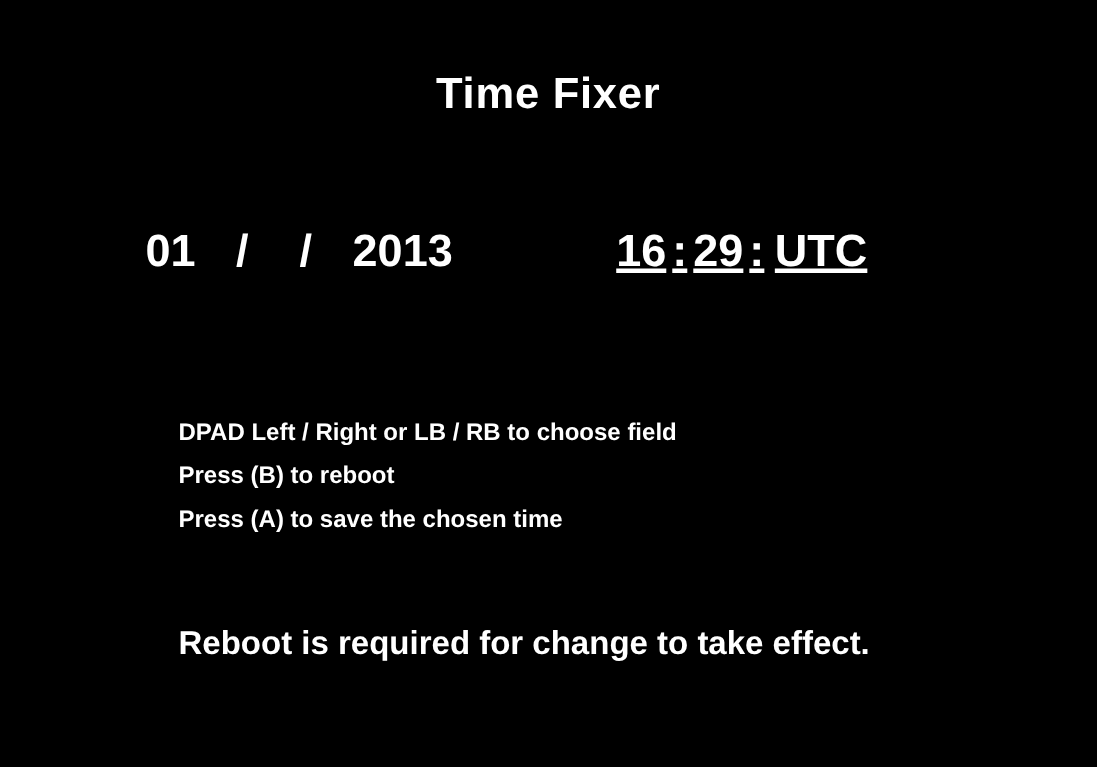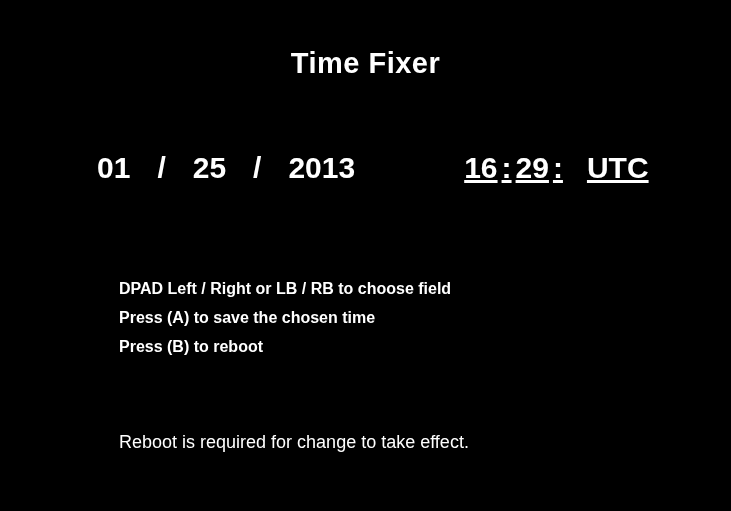--- a/index.html
+++ b/index.html
@@ -59,21 +59,21 @@
   .dt-sep.colon {
     padding: 0 4px 10px 4px;
   }
   #time-group {
     margin-left: 89px;
     display: flex;
     align-items: flex-start;
     text-decoration: underline;
   }
   #utc-label {
-    margin-left: 20px;
+    margin-left: 3px;
     padding-bottom: 10px;
   }
   
   .dt-field.selected::after {
     content: "";
     position: absolute;
     left: 1px;
     bottom: 1px;
     width: 16px;
     height: 4px;
@@ -88,56 +88,55 @@
     left: 119px;
     font-size: 16px;
     font-weight: bold;
     line-height: 29px;
   }
   .instr-line {
     white-space: pre;
   }
   #footer-note {
     position: absolute;
-    top: 428px;
+    top: 414px;
     left: 119px;
-    font-size: 18px;
-    font-weight: normal;
+    font-size: 22px;
+    font-weight: bold;
     line-height: 29px;
     white-space: pre;
   }
 </style>
 </head>
 <body>
 
 <div id="screen">
 
   <div id="title-bar">
     <span id="app-title">Time Fixer</span>
   </div>
 
   <div id="datetime-row">
 
     <span class="dt-field">01</span>
     <span class="dt-sep">/</span>
-    <span class="dt-field">25</span>
     <span class="dt-sep">/</span>
     <span class="dt-field">2013</span>
 
     <span id="time-group">
       <span class="dt-field">16</span>
       <span class="dt-sep colon">:</span>
       <span class="dt-field">29</span>
       <span class="dt-sep colon">:</span>
       <span id="utc-label">UTC</span>
     </span>
 
   </div>
 
   <div id="instructions">
     <div class="instr-line">DPAD Left / Right or LB / RB to choose field</div>
+    <div class="instr-line">Press (B) to reboot</div>
     <div class="instr-line">Press (A) to save the chosen time</div>
-    <div class="instr-line">Press (B) to reboot</div>
   </div>
 
   <div id="footer-note">Reboot is required for change to take effect.</div>
 
 </div>
 
 </body></html>

